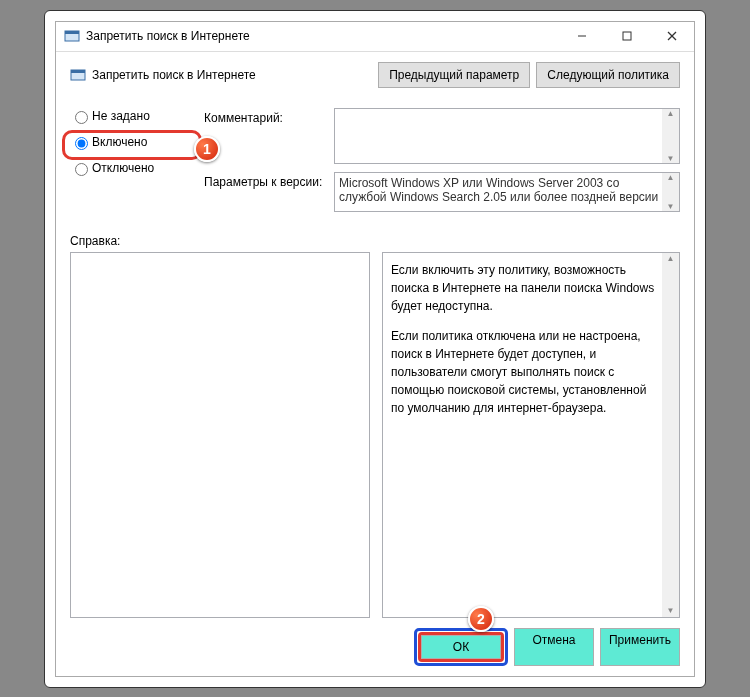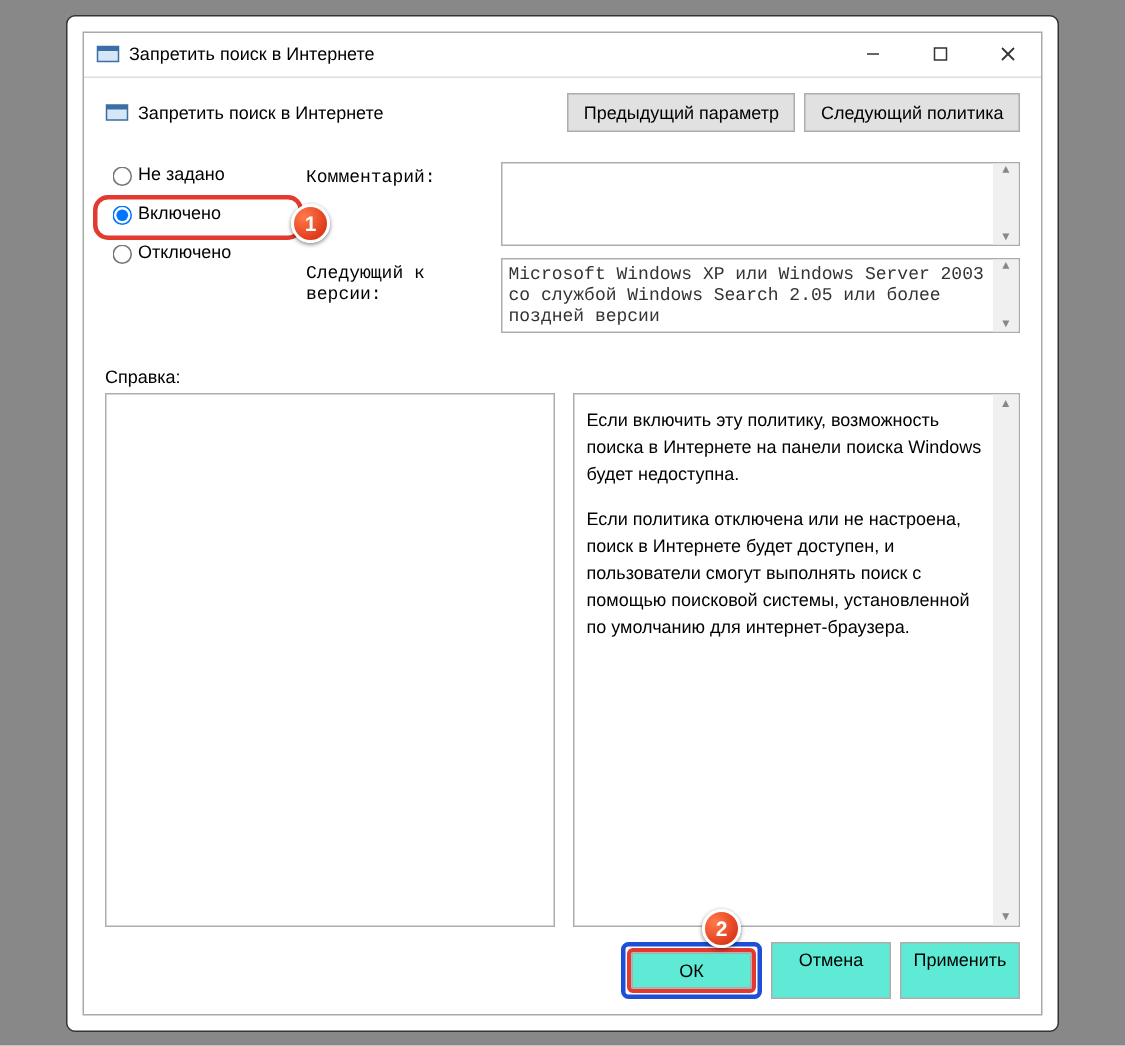--- a/index.html
+++ b/index.html
@@ -108,21 +108,21 @@
     box-shadow: 0 1px 3px rgba(0,0,0,0.5);
     color: #fff;
     font-weight: bold;
     font-size: 14px;
     display: flex; align-items: center; justify-content: center;
     z-index: 10;
   }
   .fields {
     flex: 1;
   }
-  .field-row { display: flex; margin-bottom: 8px; font-family: Liberation Mono, monospace; }
+  .field-row { display: flex; margin-bottom: 8px; }
   .field-label { width: 130px; padding-top: 3px; }
   .textbox {
     flex: 1;
     border: 1px solid #abadb3;
     background: #fff;
     min-height: 56px;
     position: relative;
     font-size: 12px;
     padding: 3px 18px 3px 4px;
     color: #333;
@@ -251,21 +251,21 @@
             <div class="field-label">Комментарий:</div>
             <div class="textbox">
               <span></span>
               <div class="scroll-stub">
                   <span>▲</span>
                   <span>▼</span>
                 </div>
             </div>
           </div>
           <div class="field-row">
-            <div class="field-label">Следующий к версии:</div>
+            <div class="field-label">Параметры к версии:</div>
             <div class="textbox small">
               <span>Microsoft Windows XP или Windows Server 2003 со службой Windows Search 2.05 или более поздней версии</span>
               <div class="scroll-stub">
                   <span>▲</span>
                   <span>▼</span>
                 </div>
             </div>
           </div>
         </div>
       </div>

